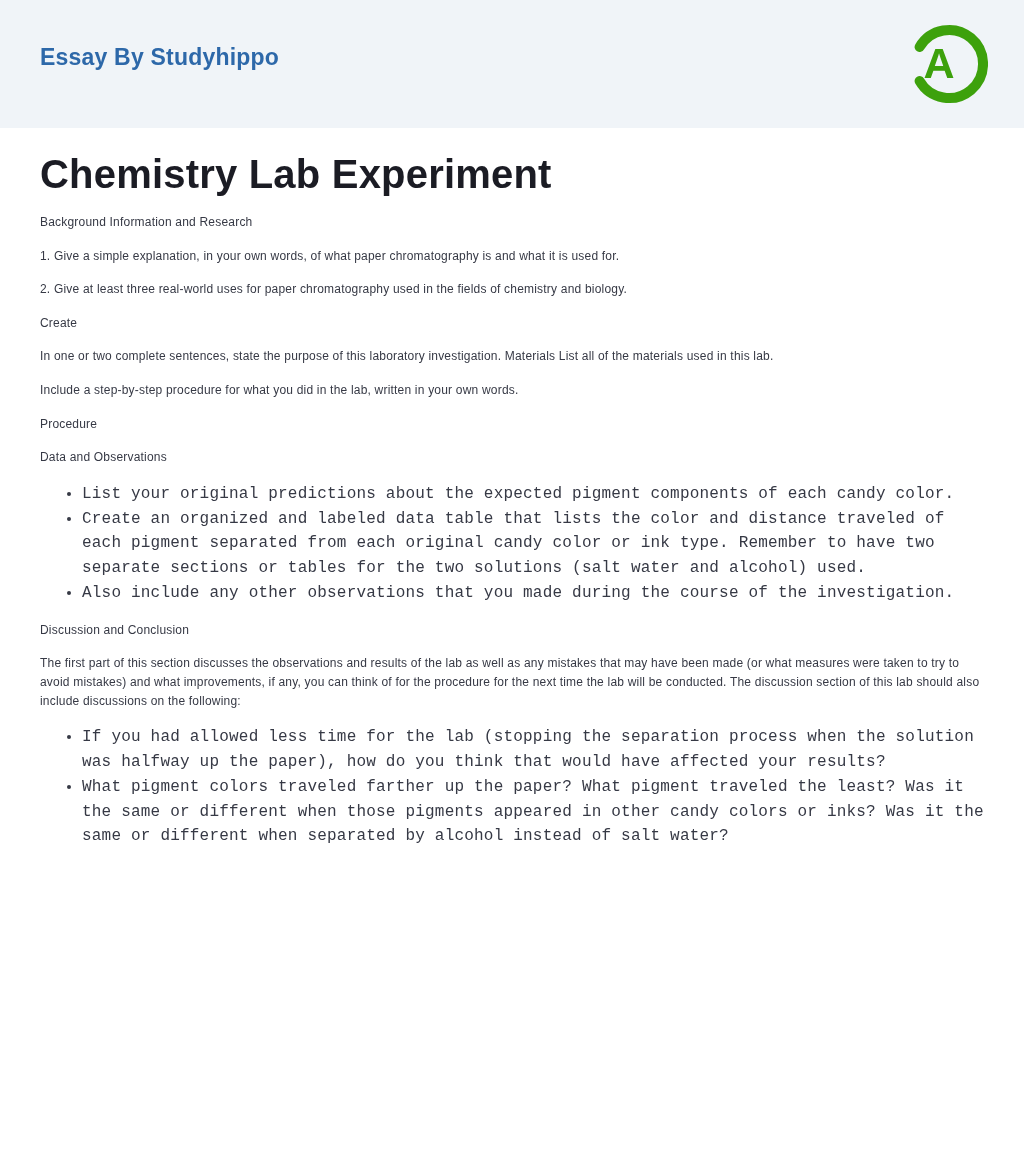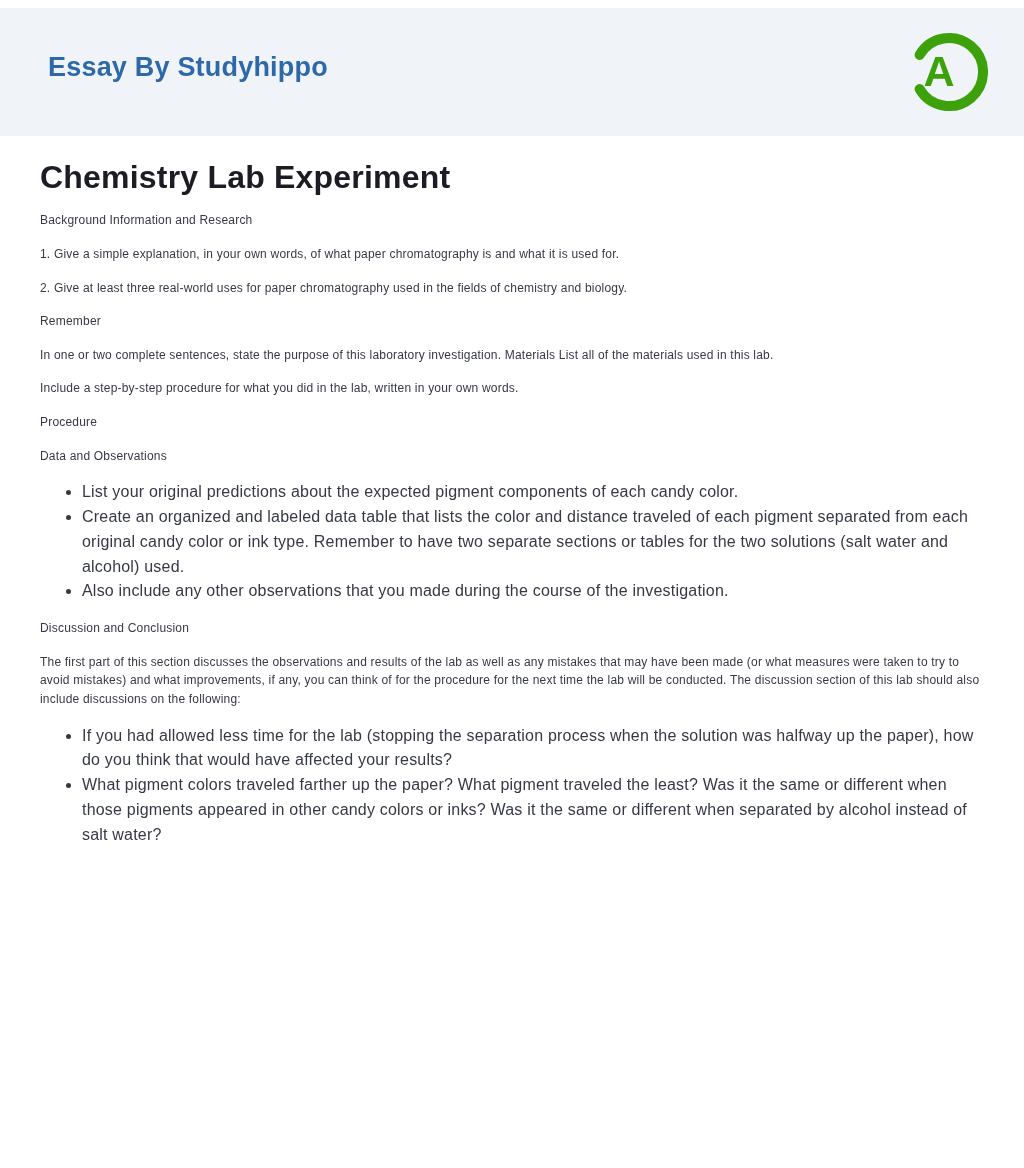--- a/index.html
+++ b/index.html
@@ -12,24 +12,24 @@
     overflow: hidden;
   }
   .header {
     background: #f0f4f8;
     height: 128px;
     box-sizing: border-box;
     padding: 0 40px;
     position: relative;
   }
   .site-title {
-    margin: 8px;
+    margin: 0;
     padding-top: 44px;
     color: #2d68a9;
-    font-size: 27px;
+    font-size: 23px;
     font-weight: 700;
     letter-spacing: 0.2px;
   }
   .site-url {
     display: inline-block;
     margin-top: 13px;
     color: #2d68a9;
     font-size: 16px;
     letter-spacing: 0.1px;
     text-decoration: none;
@@ -39,41 +39,42 @@
     right: 36px;
     top: 21px;
     width: 80px;
     height: 86px;
   }
   main {
     padding: 22px 40px 0 40px;
   }
   h1.article-title {
     margin: 0 0 12px 0;
-    font-size: 32px;
+    font-size: 40px;
     line-height: 1.2;
     font-weight: 700;
     color: #1b1c24;
     letter-spacing: 0.2px;
   }
   main p {
     margin: 15px 0;
     font-size: 12px;
     line-height: 1.55;
     letter-spacing: 0.2px;
   }
   main ul {
     margin: 15px 0;
     padding-left: 42px;
   }
   main li {
     margin: 0;
     font-size: 16px;
     line-height: 1.55;
     letter-spacing: 0.2px;
+    font-family: Liberation Mono, monospace;
   }
   main li::marker { color: #363945; }
 </style>
 </head>
 <body>
 
 <header class="header">
   <h2 class="site-title">Essay By Studyhippo</h2>
   <svg class="logo" viewBox="0 0 80 86" aria-hidden="true">
     <path d="M 11.6 26 A 34 34 0 1 1 11.6 60" fill="none" stroke-width="10" stroke-linecap="round" stroke="#3da10c"></path>
@@ -82,21 +83,21 @@
 </header>
 
 <main>
   <h1 class="article-title">Chemistry Lab Experiment</h1>
 
   <p>Background Information and Research</p>
 
   <p>1. Give a simple explanation, in your own words, of what paper chromatography is and what it is used for.</p>
   <p>2. Give at least three real-world uses for paper chromatography used in the fields of chemistry and biology.</p>
 
-  <p>Remember</p>
+  <p>Create</p>
   <p>In one or two complete sentences, state the purpose of this laboratory investigation. Materials List all of the materials used in this lab.</p>
 
   <p>Include a step-by-step procedure for what you did in the lab, written in your own words.</p>
   <p>Procedure</p>
 
   <p>Data and Observations</p>
   <ul>
     <li>List your original predictions about the expected pigment components of each candy color.</li>
     <li>Create an organized and labeled data table that lists the color and distance traveled of each pigment separated from each original candy color or ink type. Remember to have two separate sections or tables for the two solutions (salt water and alcohol) used.</li>
     <li>Also include any other observations that you made during the course of the investigation.</li>

